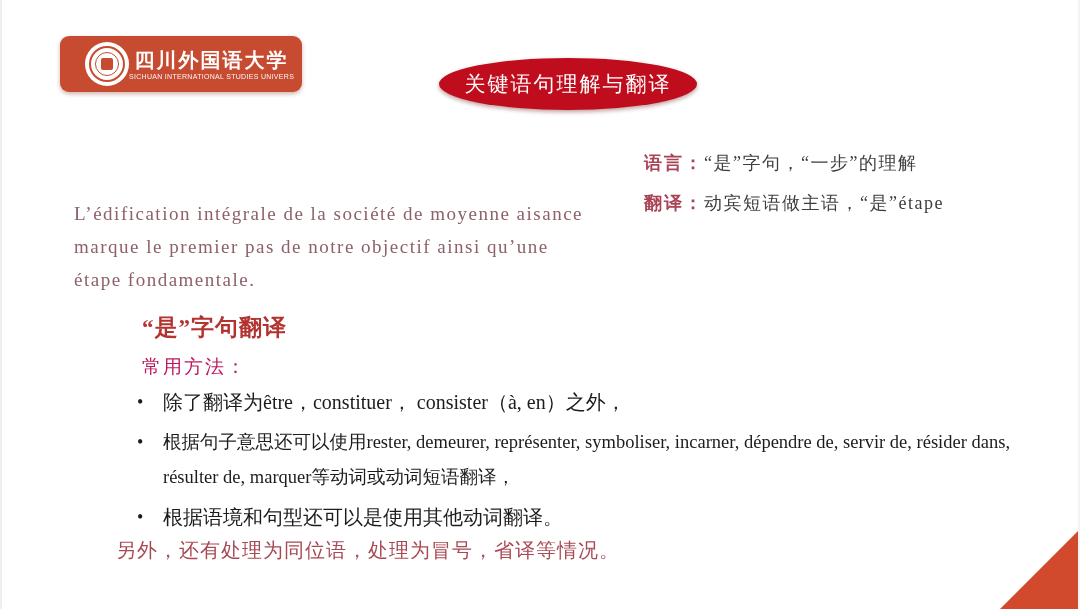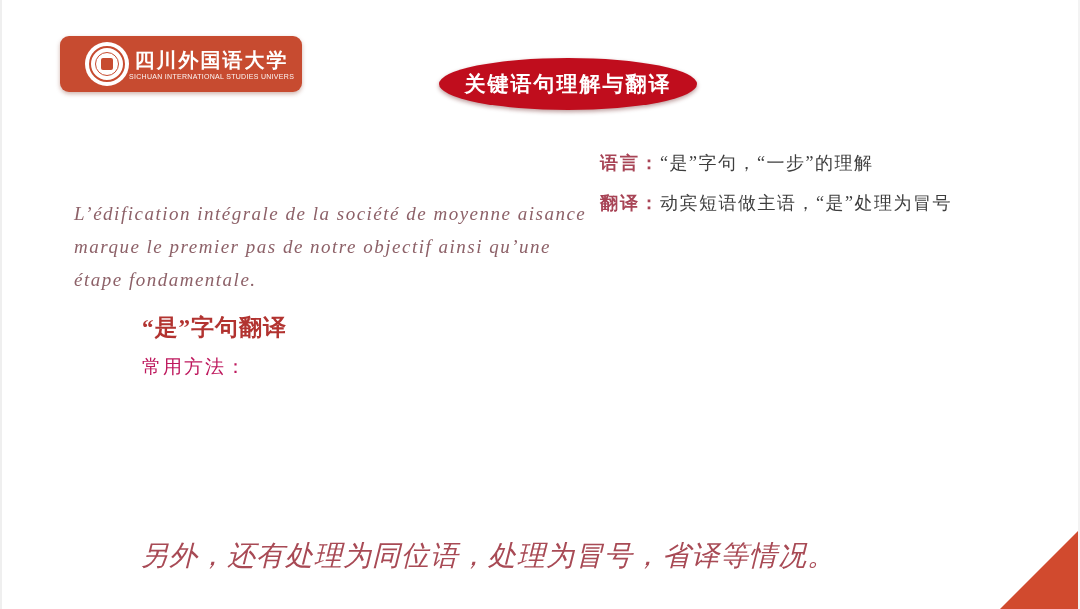--- a/index.html
+++ b/index.html
@@ -53,45 +53,45 @@
     font-family: "Liberation Sans", sans-serif;
     font-size: 7px; letter-spacing: 0.3px; line-height: 9px;
     white-space: nowrap; opacity: 0.95;
   }
 
   
   .title-badge {
     position: absolute; left: 437px; top: 58px;
     width: 258px; height: 52px;
     background: #c00d1d; border-radius: 50%;
-    color: #ffffff; font-weight: bold; font-size: 21px; letter-spacing: 2px;
+    color: #ffffff; font-weight: normal; font-size: 21px; letter-spacing: 2px;
     display: flex; align-items: center; justify-content: center;
     box-shadow: 0 2px 4px rgba(90,10,10,0.4);
   }
 
   
   .example-zh {
     position: absolute; left: 72px; top: 122px; width: 520px;
     font-size: 21px; font-weight: bold; color: #8a4152;
     line-height: 37px; letter-spacing: 0.5px;
   }
   .example-fr {
     position: absolute; left: 72px; top: 197px; width: 520px;
     font-size: 19px; color: #8d6168;
-    line-height: 33px; letter-spacing: 1.5px; font-style: italic;
+    line-height: 33px; letter-spacing: 1.5px;
   }
 
   
   .notes {
     position: absolute; left: 598px; top: 150px; width: 465px;
     font-size: 18px; color: #3d3d3d;
   }
   .note { line-height: 27px; letter-spacing: 1.5px; margin-bottom: 13px; }
   .note-3 { width: 372px; letter-spacing: 1px; margin-bottom: 0; }
-  .note-label { color: #a84456; font-weight: bold; letter-spacing: 2px; }
+  .note-label { color: #a84456; font-weight: bold; letter-spacing: 2px; margin-left: 44px; }
 
   
   .section-heading {
     position: absolute; left: 140px; top: 312px;
     font-size: 23px; font-weight: bold; color: #b23330; letter-spacing: 1px; text-align: right;
   }
   .section-sub {
     position: absolute; left: 140px; top: 354px;
     font-size: 19px; color: #be185d; letter-spacing: 2px;
   }
@@ -102,22 +102,22 @@
   .bullets li {
     position: relative; padding-left: 28px;
     font-size: 20px; line-height: 35px; margin-bottom: 5px;
   }
   .bullets li::before {
     content: "\2022"; position: absolute; left: 2px; top: 0;
     font-size: 18px;
   }
   .bullets li:nth-child(2) { font-size: 18.5px; line-height: 35px; }
   .extra-note {
-    position: absolute; left: 138px; top: 537px;
-    font-size: 28px; color: #a84a55; letter-spacing: 1px; font-style: italic;
+    position: absolute; left: 114px; top: 537px;
+    font-size: 20px; color: #a84a55; letter-spacing: 1px;
   }
 
   
   .corner-triangle {
     position: absolute; right: 0; bottom: 0;
     width: 0; height: 0;
     border-bottom: 78px solid #d14a2e;
     border-left: 78px solid transparent;
   }
 </style>
@@ -138,25 +138,30 @@
 
   <div class="title-badge">关键语句理解与翻译</div>
 
   <div class="example-fr">L’édification intégrale de la société de moyenne aisance marque le premier pas de notre objectif ainsi qu’une étape fondamentale.</div>
 
   <div class="notes">
     <div class="note">
       <span class="note-label">语言：</span><span>“是”字句，“一步”的理解</span>
     </div>
     <div class="note">
-      <span class="note-label">翻译：</span><span>动宾短语做主语，“是”处理为冒号</span>
+      <span class="note-label">翻译：</span><span>动宾短语做主语，“是”étape</span>
     </div>
   </div>
 
   <div class="section-heading">“是”字句翻译</div>
   <div class="section-sub">常用方法：</div>
 
+  <ul class="bullets">
+    <li>除了翻译为être，constituer， consister（à, en）之外，</li>
+    <li>根据句子意思还可以使用rester, demeurer, représenter, symboliser, incarner, dépendre de, servir de, résider dans, résulter de, marquer等动词或动词短语翻译，</li>
+    <li>根据语境和句型还可以是使用其他动词翻译。</li>
+  </ul>
 
   <div class="extra-note">另外，还有处理为同位语，处理为冒号，省译等情况。</div>
 
   <div class="corner-triangle"></div>
 
 </div>
 
 </body></html>

